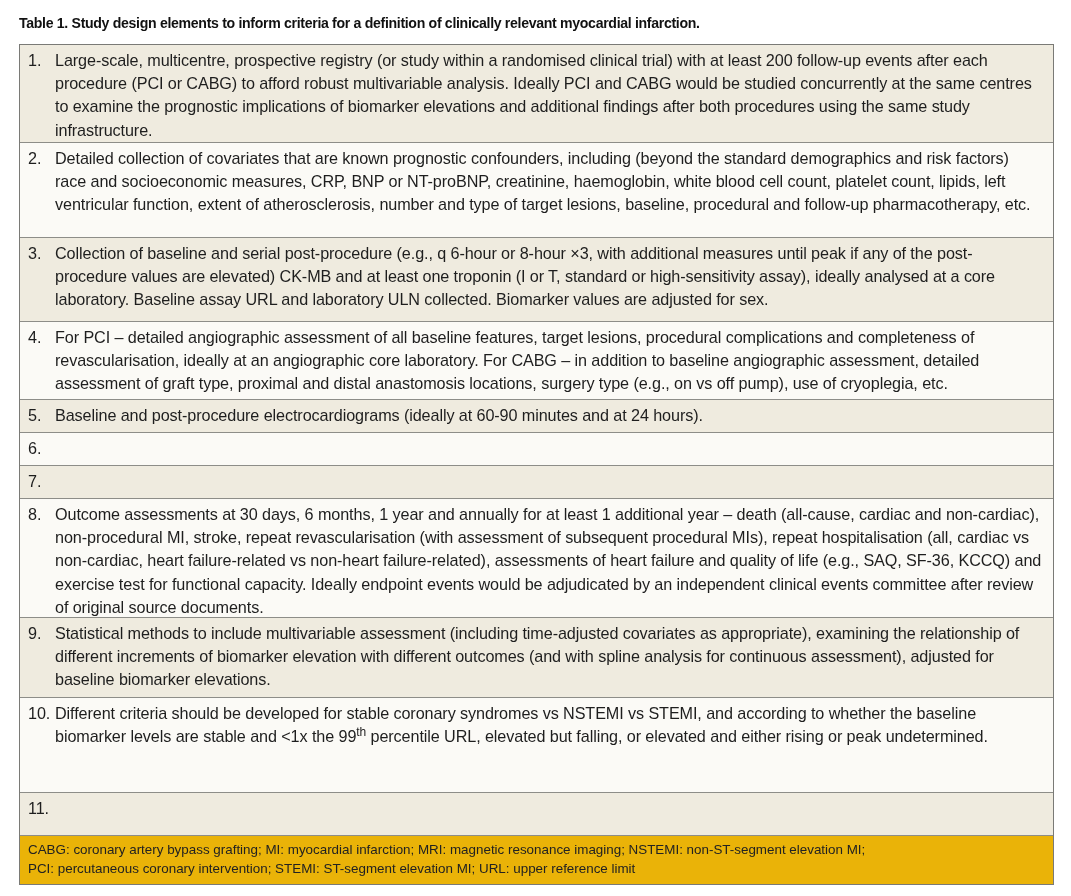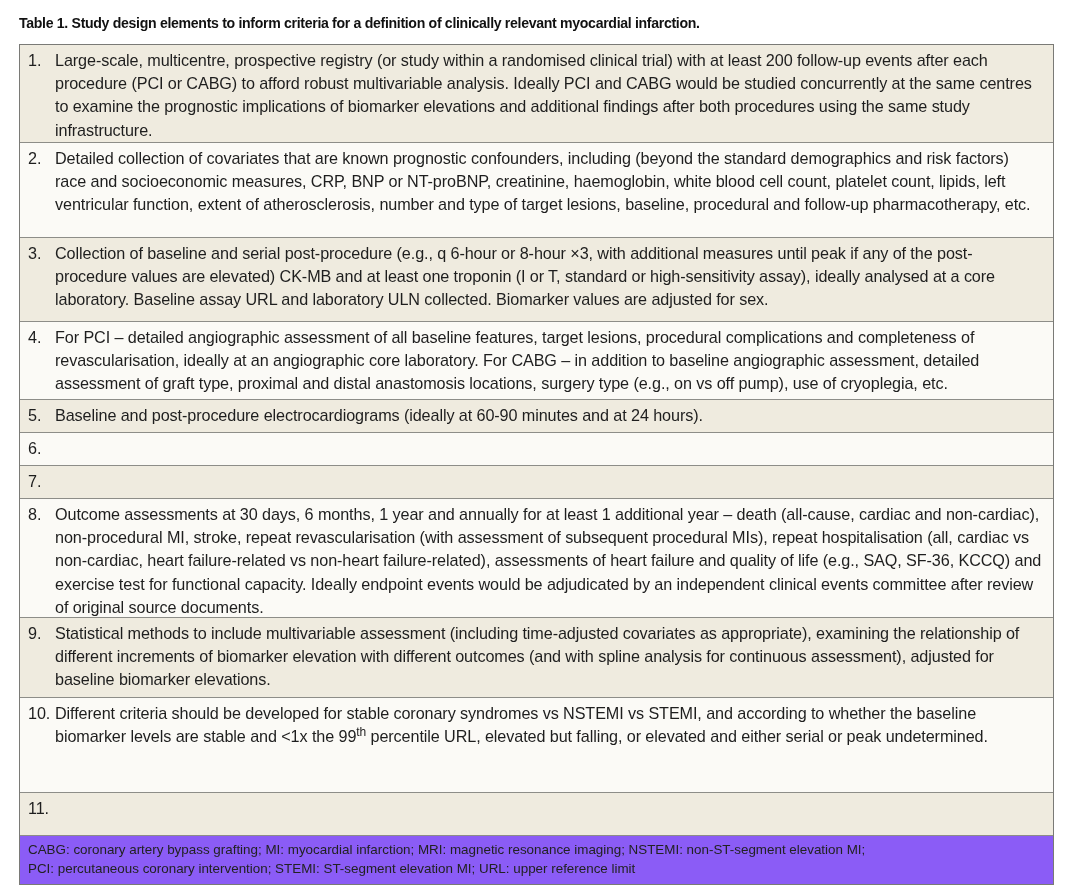--- a/index.html
+++ b/index.html
@@ -49,21 +49,21 @@
     .row.shaded { background: #efebdf; }
     .row.plain { background: #fbfaf6; }
     .row .num {
       flex: 0 0 27px;
       white-space: nowrap;
     }
     .row .num.wide { flex: 0 0 27px; }
     .row .txt { flex: 1 1 auto; }
     .row .txt sup { font-size: 12px; line-height: 0; vertical-align: 6px; }
     .footnote {
-      background: #8b5cf6;
+      background: #eab308;
       padding: 4px 8px 6px 8px;
       font-family: "Liberation Sans", sans-serif;
       font-size: 13.4px;
       line-height: 19px;
       color: #222;
     }
     .footnote div { white-space: nowrap; }
   </style>
 </head>
 <body>
@@ -110,21 +110,21 @@
     <span class="txt">Outcome assessments at 30 days, 6 months, 1 year and annually for at least 1 additional year – death (all-cause, cardiac and non-cardiac), non-procedural MI, stroke, repeat revascularisation (with assessment of subsequent procedural MIs), repeat hospitalisation (all, cardiac vs non-cardiac, heart failure-related vs non-heart failure-related), assessments of heart failure and quality of life (e.g., SAQ, SF-36, KCCQ) and exercise test for functional capacity. Ideally endpoint events would be adjudicated by an independent clinical events committee after review of original source documents.</span>
   </div>
 
   <div class="row shaded" style="height:80px">
     <span class="num">9.</span>
     <span class="txt">Statistical methods to include multivariable assessment (including time-adjusted covariates as appropriate), examining the relationship of different increments of biomarker elevation with different outcomes (and with spline analysis for continuous assessment), adjusted for baseline biomarker elevations.</span>
   </div>
 
   <div class="row plain" style="height:95px">
     <span class="num wide">10.</span>
-    <span class="txt"><span>Different criteria should be developed for stable coronary syndromes vs NSTEMI vs STEMI, and according to whether the baseline biomarker levels are stable and &lt;1x the 99</span><sup>th</sup><span> percentile URL, elevated but falling, or elevated and either serial or peak undetermined.</span></span>
+    <span class="txt"><span>Different criteria should be developed for stable coronary syndromes vs NSTEMI vs STEMI, and according to whether the baseline biomarker levels are stable and &lt;1x the 99</span><sup>th</sup><span> percentile URL, elevated but falling, or elevated and either rising or peak undetermined.</span></span>
   </div>
 
   <div class="row shaded" style="height:43px">
     <span class="num wide">11.</span>
   </div>
 
   <div class="footnote">
     <div>CABG: coronary artery bypass grafting; MI: myocardial infarction; MRI: magnetic resonance imaging; NSTEMI: non-ST-segment elevation MI;</div>
     <div>PCI: percutaneous coronary intervention; STEMI: ST-segment elevation MI; URL: upper reference limit</div>
   </div>

